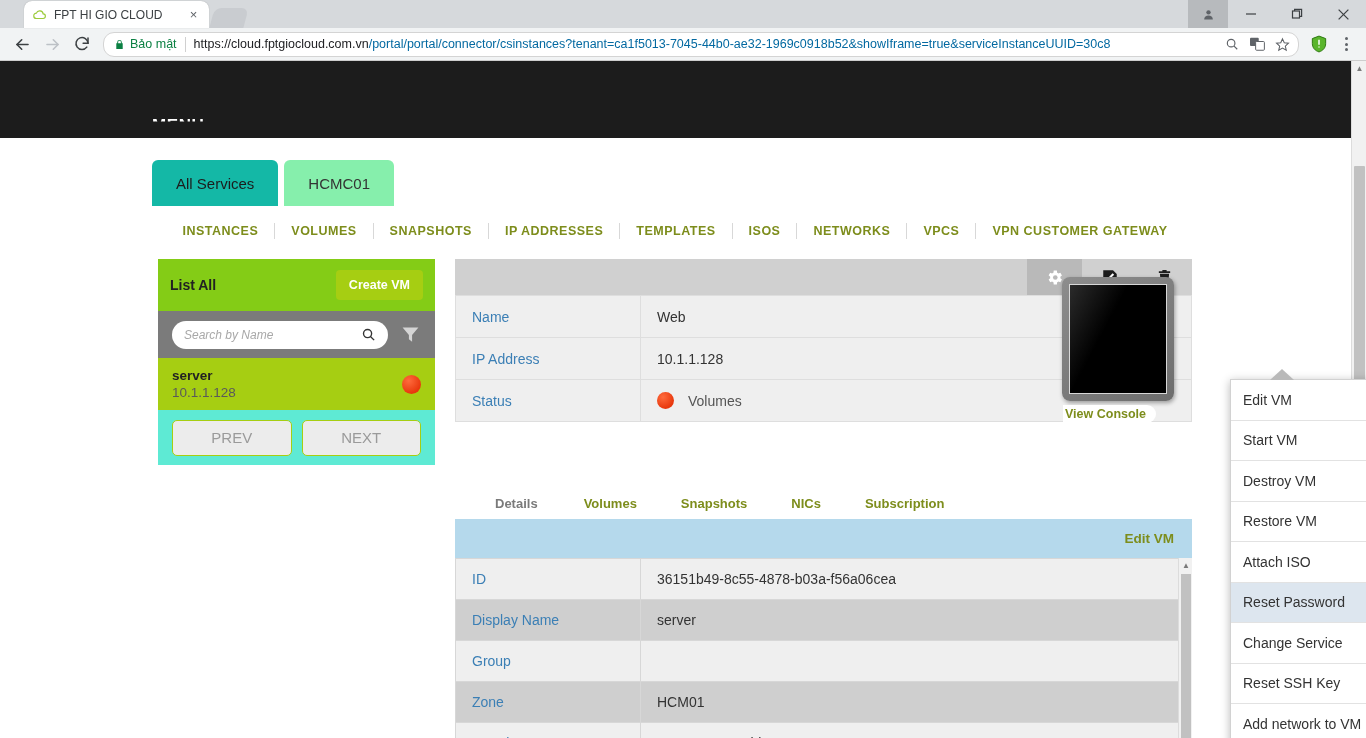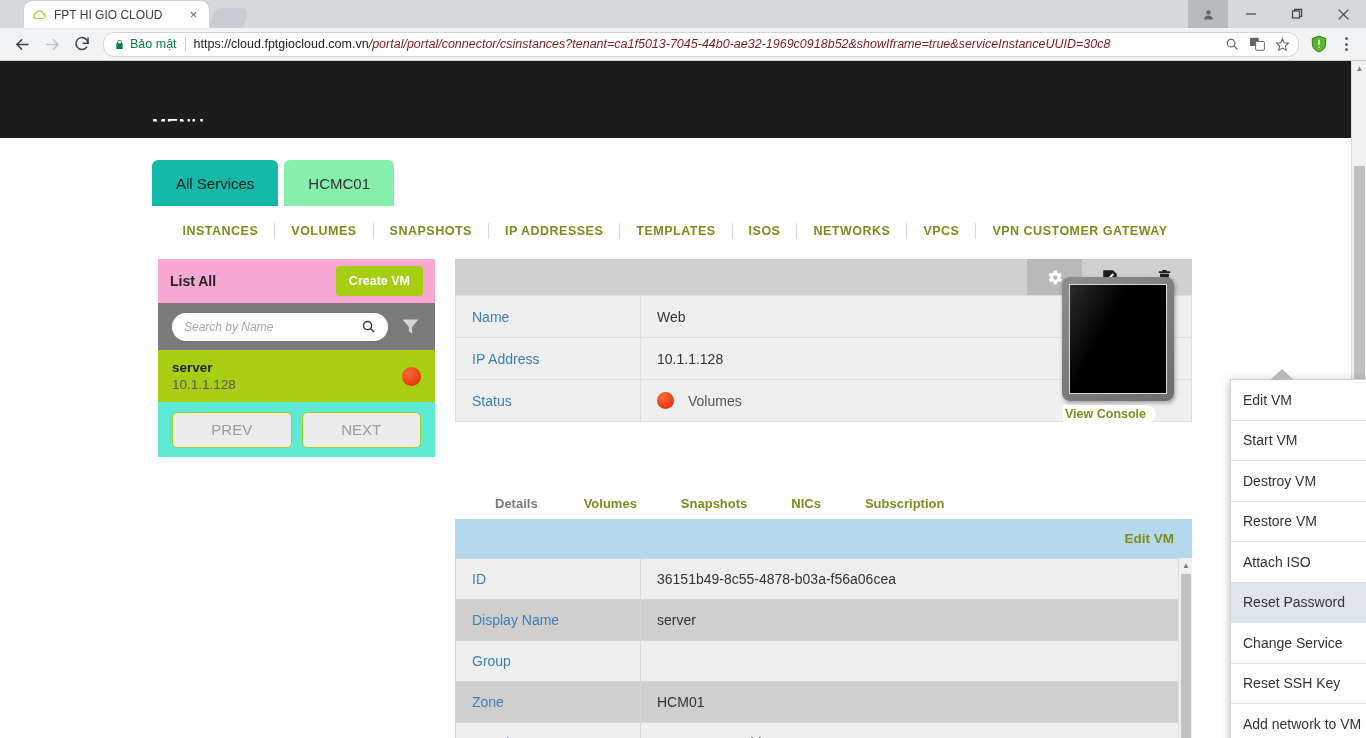--- a/index.html
+++ b/index.html
@@ -72,21 +72,21 @@
     font-size: 12.5px; overflow: hidden;
   }
   .lock-ico { display: flex; align-items: center; color: #0b8043; }
   .secure-label { color: #0b8043; font-size: 12.5px; white-space: nowrap; }
   .omni-sep { width: 1px; height: 15px; background: #d0d0d0; margin: 0 3px; }
   .url-text {
     white-space: nowrap; overflow: hidden;
     font-size: 12.5px; flex: 1;
   }
   .url-host { color: #202124; }
-  .url-rest { color: #7f1d1d; font-style: italic; }
+  .url-rest { color: #0369a1; }
   .omni-icon {
     width: 20px; flex-shrink: 0; display: flex;
     align-items: center; justify-content: center;
     color: #5f6368; cursor: pointer;
   }
   .ext-btn {
     width: 26px; height: 26px; flex-shrink: 0;
     display: flex; align-items: center; justify-content: center;
     cursor: pointer;
   }
@@ -153,21 +153,21 @@
     letter-spacing: .5px; padding: 0 16px; cursor: pointer;
     border-right: 1px solid #d8d8d8; line-height: 16px;
   }
   .nav-item:last-child { border-right: none; }
 
   .body-area { display: flex; padding: 0 23px; gap: 20px; }
 
   
   .left-panel { width: 277px; flex-shrink: 0; }
   .lp-head {
-    height: 44px; background: #f9a8d4;
+    height: 52px; background: #84cc16;
     display: flex; align-items: center; justify-content: space-between;
     padding: 12px 12px;
   }
   .lp-title { font-size: 14px; font-weight: bold; color: #222; }
   .btn-create {
     background: #a6ce12; color: #fff; font-size: 12.5px; font-weight: bold;
     border: none; border-radius: 4px; padding: 8px 13px; cursor: pointer; margin-left: 31px;
   }
   .lp-search {
     height: 47px; background: #7b7b7b;

